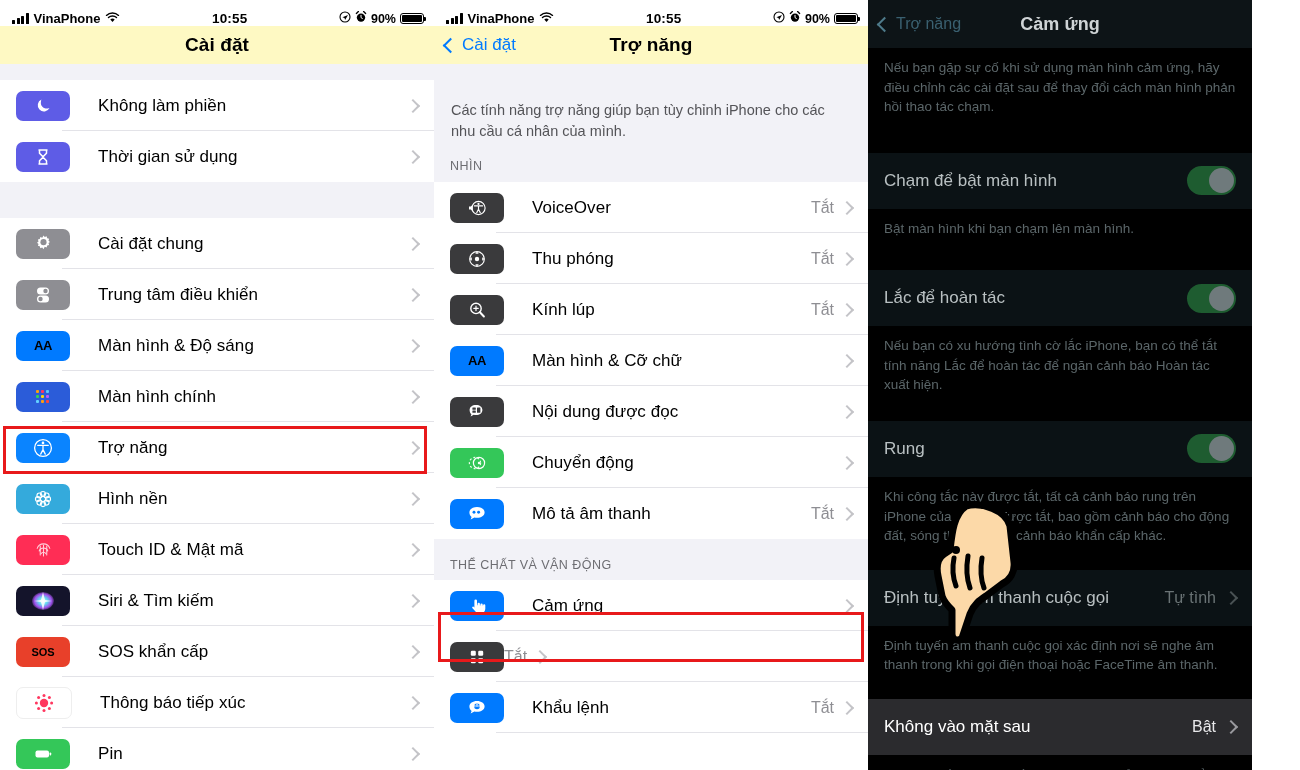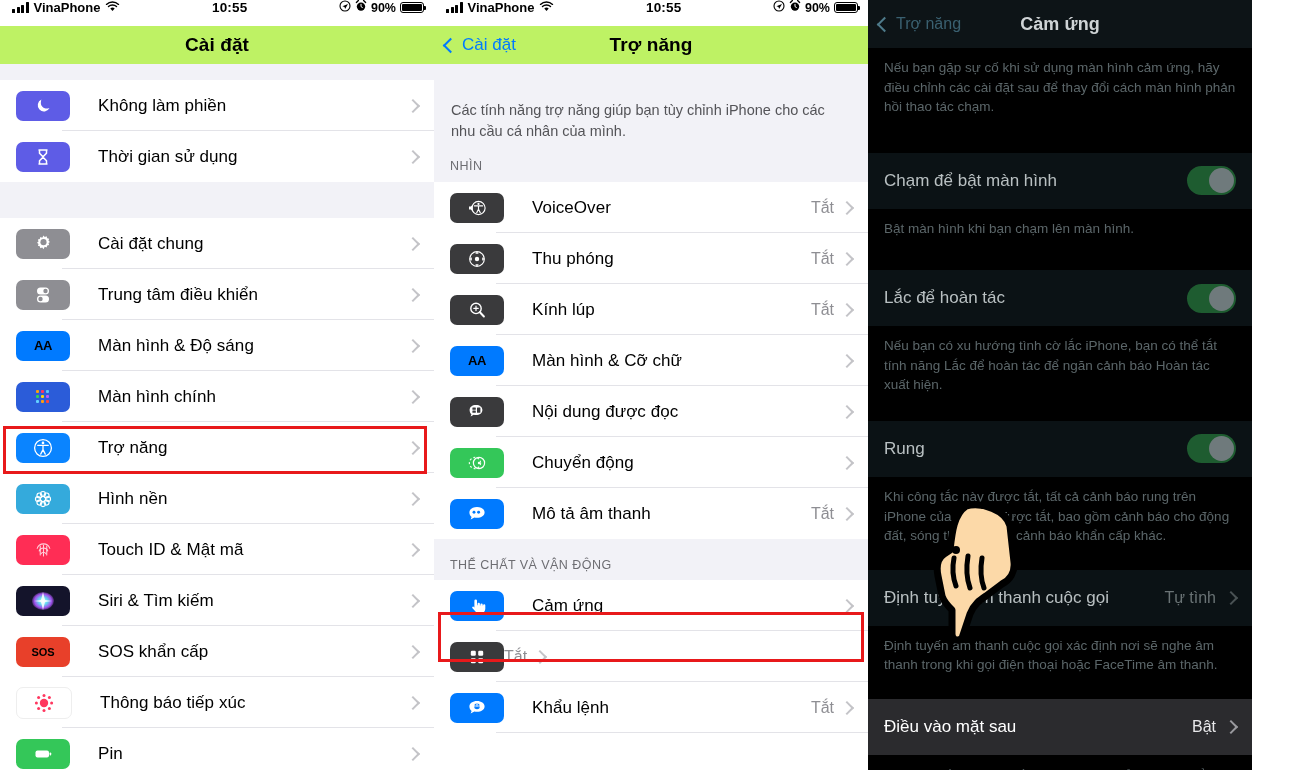--- a/index.html
+++ b/index.html
@@ -9,42 +9,42 @@
     background:#ffffff;
   }
   .screens{display:flex;width:1300px;height:770px;}
 
   
   .panel{position:relative;overflow:hidden;height:770px;}
   .panel.light{width:434px;background:#ffffff;}
   .panel.dark{width:384px;background:#000000;}
 
   
-  .statusbar{height:26px;display:flex;align-items:flex-start;
+  .statusbar{height:26px;display:flex;align-items:flex-end;
     padding:0 10px 0 12px;font-size:13px;font-weight:bold;color:#000;}
   .sb-left{display:flex;align-items:center;gap:5px;flex:0 0 auto;}
   .sb-center{flex:1;text-align:center;font-size:13.5px;letter-spacing:.2px;}
   .sb-right{display:flex;align-items:center;gap:4px;flex:0 0 auto;font-size:12.5px;}
   .bars{display:flex;align-items:flex-end;gap:1.5px;height:11px;}
   .bars i{display:block;width:3px;background:#000;border-radius:.5px;}
   .bars i:nth-child(1){height:4px;}
   .bars i:nth-child(2){height:6px;}
   .bars i:nth-child(3){height:8.5px;}
   .bars i:nth-child(4){height:11px;}
   .carrier{font-size:13px;font-weight:600;}
   .wifi{font-size:13px;line-height:1;}
   .battery{width:24px;height:11px;border:1.4px solid #000;border-radius:3px;
     position:relative;display:inline-block;padding:1.2px;box-sizing:border-box;}
   .battery::after{content:"";position:absolute;right:-3.2px;top:3px;width:2px;height:4px;
     background:#000;border-radius:0 1px 1px 0;}
   .battery i{display:block;height:100%;background:#000;border-radius:1px;}
 
   
   .navbar{height:38px;position:relative;display:flex;align-items:center;
-    background:#bef264;}
+    background:#fef9c3;}
   .navbar .title{position:absolute;left:0;right:0;text-align:center;
     font-size:19px;font-weight:bold;color:#000;letter-spacing:.1px;}
   .navbar .back{display:flex;align-items:center;gap:4px;color:#007aff;
     font-size:17px;padding-left:11px;z-index:2;}
   .chev-back{display:inline-block;width:9px;height:9px;border-left:2.4px solid #007aff;
     border-bottom:2.4px solid #007aff;transform:rotate(45deg);margin-right:2px;}
 
   
   .gap{background:#f2f2f7;}
   .group{background:#fff;}
@@ -576,21 +576,21 @@
     <div class="dk-row">
       <span class="lab">Định tuyến âm thanh cuộc gọi</span>
       <span class="val">Tự tình</span>
       <span class="dk-chev"></span>
     </div>
     <div class="dk-blurb">Định tuyến âm thanh cuộc gọi xác định nơi sẽ nghe âm thanh trong khi gọi điện thoại hoặc FaceTime âm thanh.</div>
 
     <div class="dk-spacer" style="height:10px"></div>
 
     <div class="dk-row bright">
-      <span class="lab">Điều vào mặt sau</span>
+      <span class="lab">Không vào mặt sau</span>
       <span class="val">Bật</span>
       <span class="dk-chev"></span>
     </div>
     <div class="dk-blurb">Chạm hai lần hoặc ba lần vào mặt sau của iPhone để thực hiện nhanh các tác vụ.</div>
 
     <div class="hand" style="left:54px;top:492px;">
       <svg width="120" height="160" viewBox="0 0 120 160">
         <g stroke="#000" stroke-width="7" stroke-linejoin="round" stroke-linecap="round" fill="#fcd9a8">
           <path d="M44 14 C60 10, 84 18, 88 34 L92 70 C93 80, 88 88, 80 92
                    L64 104 C58 108, 52 112, 48 122 L40 146

